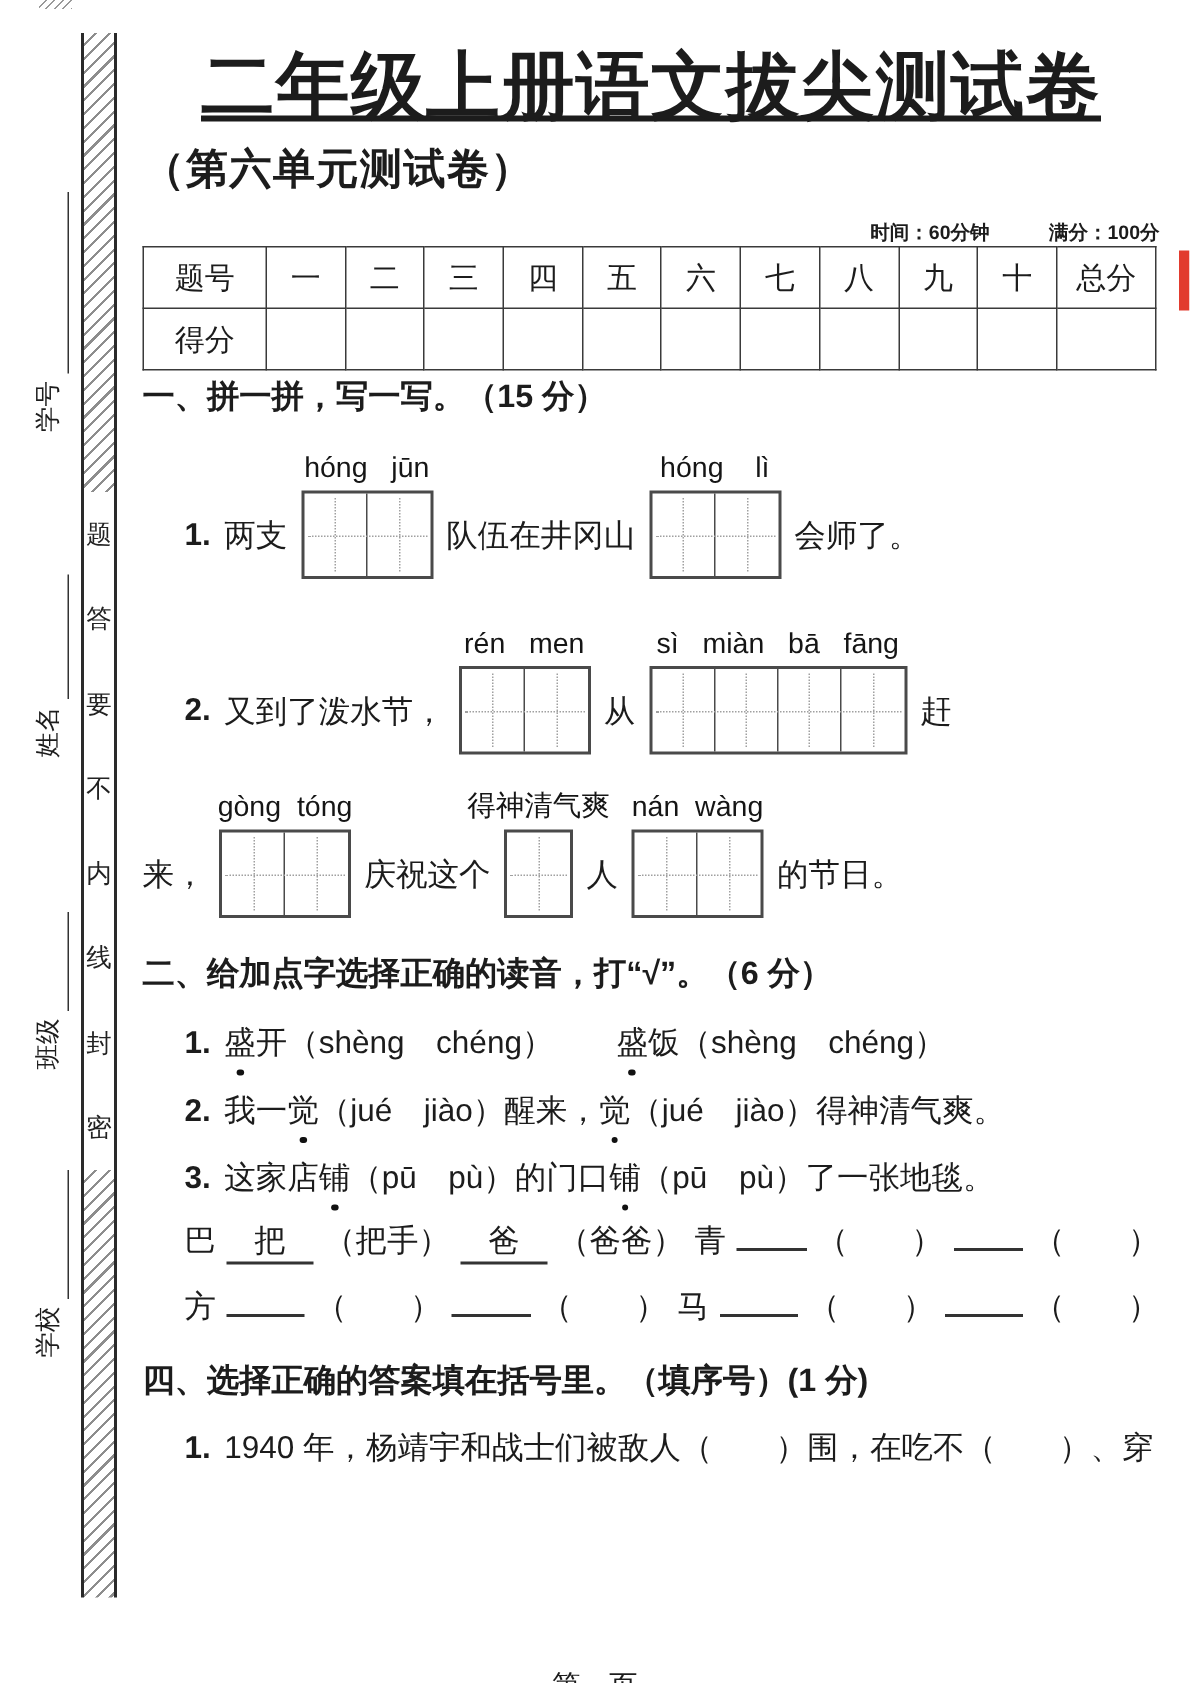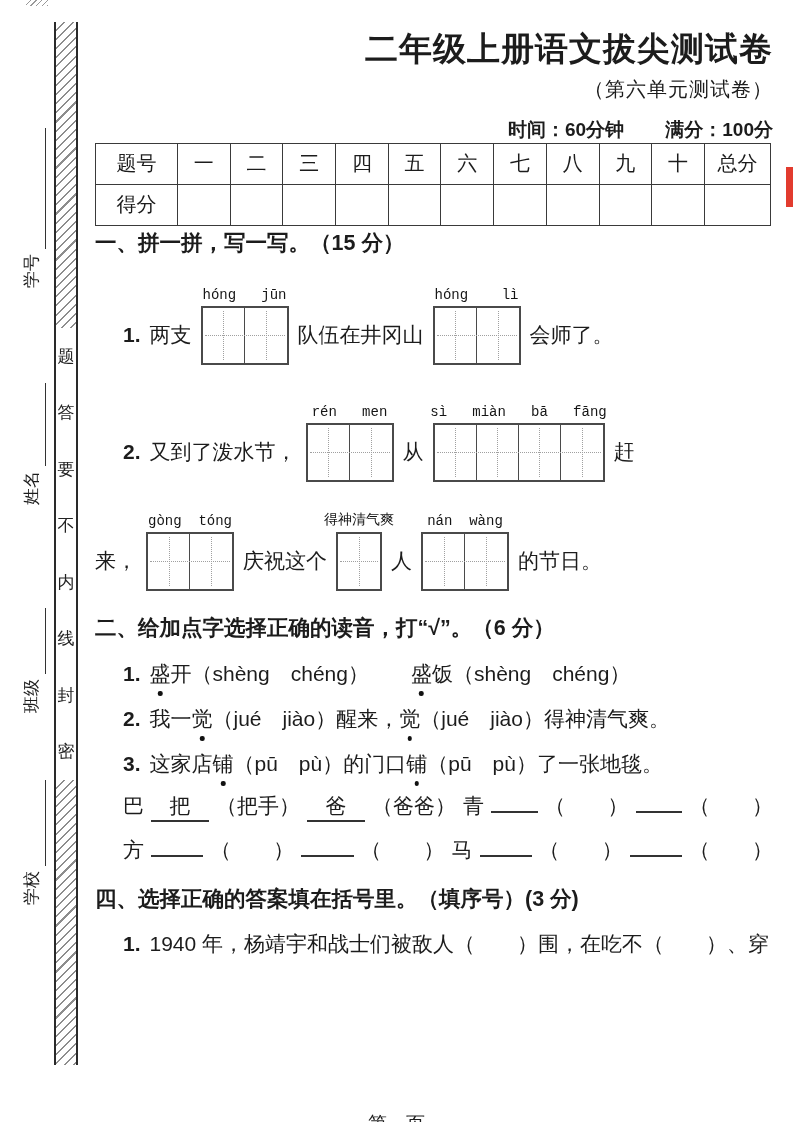--- a/index.html
+++ b/index.html
@@ -16,34 +16,34 @@
   .hatch{background:repeating-linear-gradient(135deg,rgba(0,0,0,0) 0 5px,#8d8d8d 5px 6.5px);}
   .hatch-top{height:306px;}
   .hatch-bottom{flex:1;}
   .seal-chars{height:452px;display:flex;flex-direction:column;justify-content:space-around;
     align-items:center;font-size:17px;color:#222;}
   .side-item{position:absolute;left:20px;height:26px;display:flex;align-items:baseline;
     transform:rotate(-90deg);transform-origin:top left;font-size:17px;white-space:nowrap;}
   .side-item .fill-line{flex:1;align-self:stretch;border-bottom:1.6px solid #333;margin-left:5px;}
   
   .main{position:absolute;left:95px;top:0;width:678px;}
-  .title{margin-top:30px;text-align:right;font-size:33px;font-weight:900;letter-spacing:1px;line-height:1.15;}
-  .subtitle{margin-top:8px;text-align:right;font-size:20px;font-weight:400;letter-spacing:1px;}
-  .meta{margin-top:14px;text-align:right;font-size:19px;font-weight:600;}
+  .title{margin-top:30px;text-align:center;font-size:49px;font-weight:900;letter-spacing:1px;line-height:1.15;text-decoration:underline;}
+  .subtitle{margin-top:8px;text-align:left;font-size:28px;font-weight:700;letter-spacing:1px;}
+  .meta{margin-top:14px;text-align:right;font-size:13px;font-weight:600;}
   .meta span + span{margin-left:36px;}
   table.score{border-collapse:collapse;width:676px;table-layout:fixed;}
   table.score td{border:1.6px solid #3a3a3a;height:40px;text-align:center;font-size:20px;padding:0;}
   .sec-heading{font-weight:700;font-size:21.5px;line-height:1.3;}
   .mt16{margin-top:4px}.mt20{margin-top:20px}.mt22{margin-top:22px}.mt24{margin-top:24px}
   .q-row{display:flex;align-items:center;font-size:21px;white-space:nowrap;}
   .q-row.indent,.read-row,.s3-row,.s4-row{padding-left:28px;}
   .qnum{font-weight:700;margin-right:9px;}
   .pgroup{position:relative;display:inline-flex;margin:0 9px;}
   .pinyin{position:absolute;bottom:calc(100% + 3px);left:50%;transform:translateX(-50%);
-    font-size:14px;white-space:pre;color:#151515;font-family:Liberation Mono, monospace;}
+    font-size:19px;white-space:pre;color:#151515;font-family:Liberation Sans, sans-serif;}
   .wbox{display:flex;border:2px solid #4a4a4a;position:relative;background:#fff;}
   .wbox::after{content:"";position:absolute;left:2px;right:2px;top:50%;border-top:1.5px dotted #a0a0a0;}
   .wcell{width:42px;height:55px;border-right:1.5px solid #4a4a4a;position:relative;box-sizing:border-box;}
   .wcell:last-child{border-right:none;}
   .wcell::before{content:"";position:absolute;top:3px;bottom:3px;left:50%;border-left:1.5px dotted #a0a0a0;}
   .read-row{display:flex;align-items:baseline;font-size:21px;margin-top:17px;white-space:pre-wrap;}
   .read-row:first-of-type{margin-top:14px;}
   .dotchar{position:relative;display:inline-block;}
   .dotchar::after{content:"";position:absolute;left:50%;transform:translateX(-50%);
     bottom:-8px;width:4.5px;height:4.5px;border-radius:50%;background:#111;}
@@ -266,21 +266,21 @@
     <span>（　　）</span>
     <span class="blankline"></span>
     <span>（　　）</span>
     <span>马</span>
     <span class="blankline"></span>
     <span>（　　）</span>
     <span class="blankline"></span>
     <span>（　　）</span>
   </div>
 
-  <div class="sec-heading mt22">四、选择正确的答案填在括号里。（填序号）(3 分)</div>
+  <div class="sec-heading mt22">四、选择正确的答案填在括号里。（填序号）(1 分)</div>
 
   <div class="s4-row">
     <span class="qnum">1.</span>
     <span>1940 年，杨靖宇和战士们被敌人（　　）围，在吃不（　　）、穿</span>
   </div>
 
 </div>
 
 <div class="footer">第　页</div>
 <div class="red-mark" style="background: rgb(226, 59, 46);"></div>

